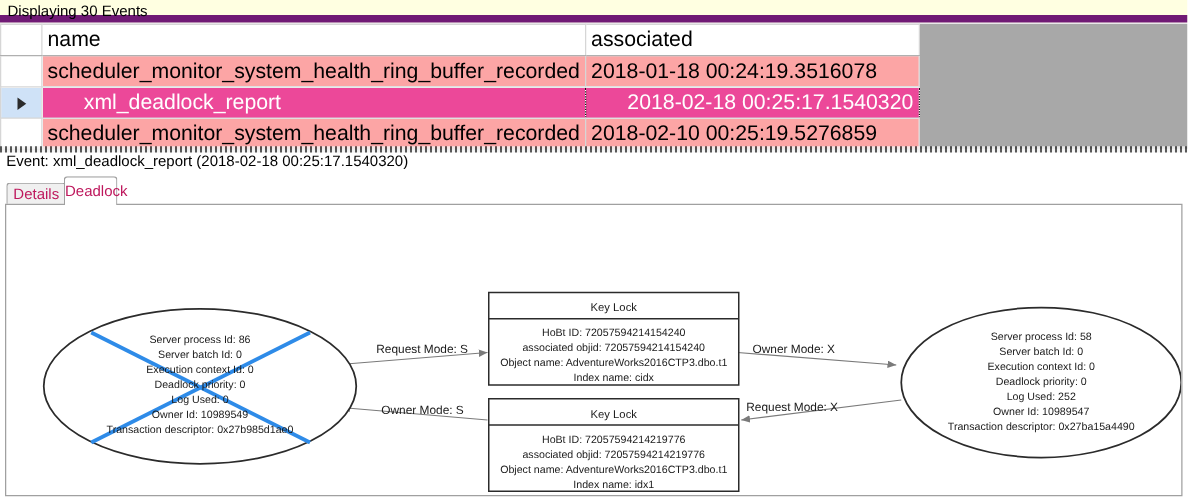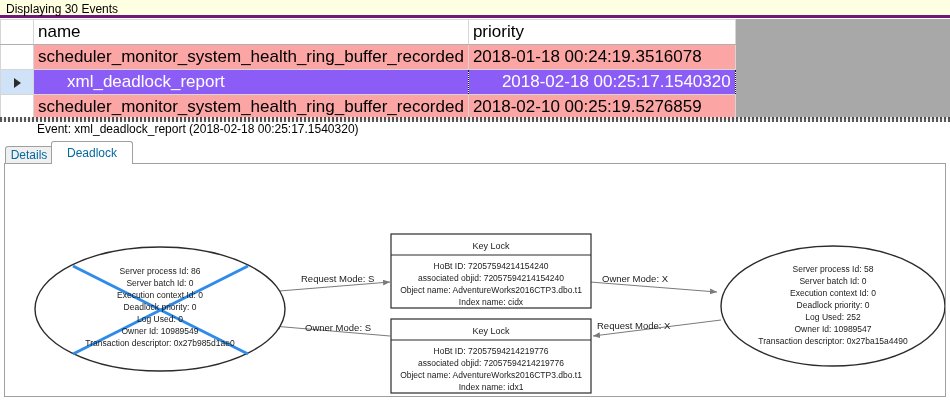--- a/index.html
+++ b/index.html
@@ -13,21 +13,21 @@
     position: relative;
     width: 950px; height: 400px;
     background: #ffffff;
   }
 
   
   .banner {
     position: absolute; left: 0; top: 0;
     width: 950px; height: 18px;
     background: #ffffe1;
-    border-bottom: 3px solid #701a75;
+    border-bottom: 6px solid #701a75;
     box-sizing: border-box;
   }
   .banner-text {
     position: absolute; left: 6px; top: 2px;
     font-size: 12px; color: #000;
     white-space: nowrap;
   }
 
   
   .grid-wrap {
@@ -63,21 +63,21 @@
     border-bottom: 1px solid #b0b0b0;
     background: #ffffff;
   }
   .grid td.sel-cell, .grid th.sel-cell {
     background: #ffffff;
     padding: 0;
     text-align: center;
   }
   tr.selected td.sel-cell { background: #cfe2f7; }
   tr.selected td.data-cell {
-    background: #8b5cf6;
+    background: #ec4899;
     color: #ffffff;
     border: 1px dotted #1a1a1a;
     padding-left: 33px;
   }
   .row-arrow {
     display: inline-block;
     width: 0; height: 0;
     border-top: 5px solid transparent;
     border-bottom: 5px solid transparent;
     border-left: 7px solid #2b2b2b;
@@ -91,48 +91,47 @@
     background:
       repeating-linear-gradient(90deg,#3b3b3b 0px,#3b3b3b 2px,#f2f2f2 2px,#f2f2f2 4px);
     opacity: .85;
   }
 
   
   .event-line {
     position: absolute; left: 5px; top: 122px;
     font-size: 12px; color: #000;
     white-space: nowrap;
-    margin-left: 32px;
   }
 
   
   .tabstrip {
     position: absolute; left: 0; top: 141px;
     width: 950px; height: 22px;
   }
   .tab {
     position: absolute;
     box-sizing: border-box;
     font-size: 12px;
-    color: #0369a1;
+    color: #be185d;
     text-align: center;
     border: 1px solid #a0a0a0;
     border-bottom: none;
     border-radius: 3px 3px 0 0;
     line-height: 17px;
     white-space: nowrap;
   }
   .tab.inactive {
     left: 5px; top: 5px;
     width: 48px; height: 18px;
     background: #f0f0f0;
   }
   .tab.active {
     left: 51px; top: 0px;
-    width: 82px; height: 23px;
+    width: 43px; height: 23px;
     background: #ffffff;
     line-height: 22px;
     z-index: 3;
   }
 
   
   .tabbody {
     position: absolute; left: 4px; top: 163px;
     width: 942px; height: 234px;
     background: #ffffff;
@@ -174,21 +173,21 @@
     <table class="grid">
       <colgroup>
         <col class="c-sel">
           <col class="c-name">
           <col class="c-ts">
       </colgroup>
       <thead>
         <tr>
           <th class="sel-cell"></th>
           <th>name</th>
-          <th>priority</th>
+          <th>associated</th>
         </tr>
       </thead>
       <tbody>
         <tr>
           <td class="sel-cell"></td>
           <td class="data-cell">scheduler_monitor_system_health_ring_buffer_recorded</td>
           <td class="data-cell">2018-01-18 00:24:19.3516078</td>
         </tr>
         <tr class="selected">
           <td class="sel-cell">

